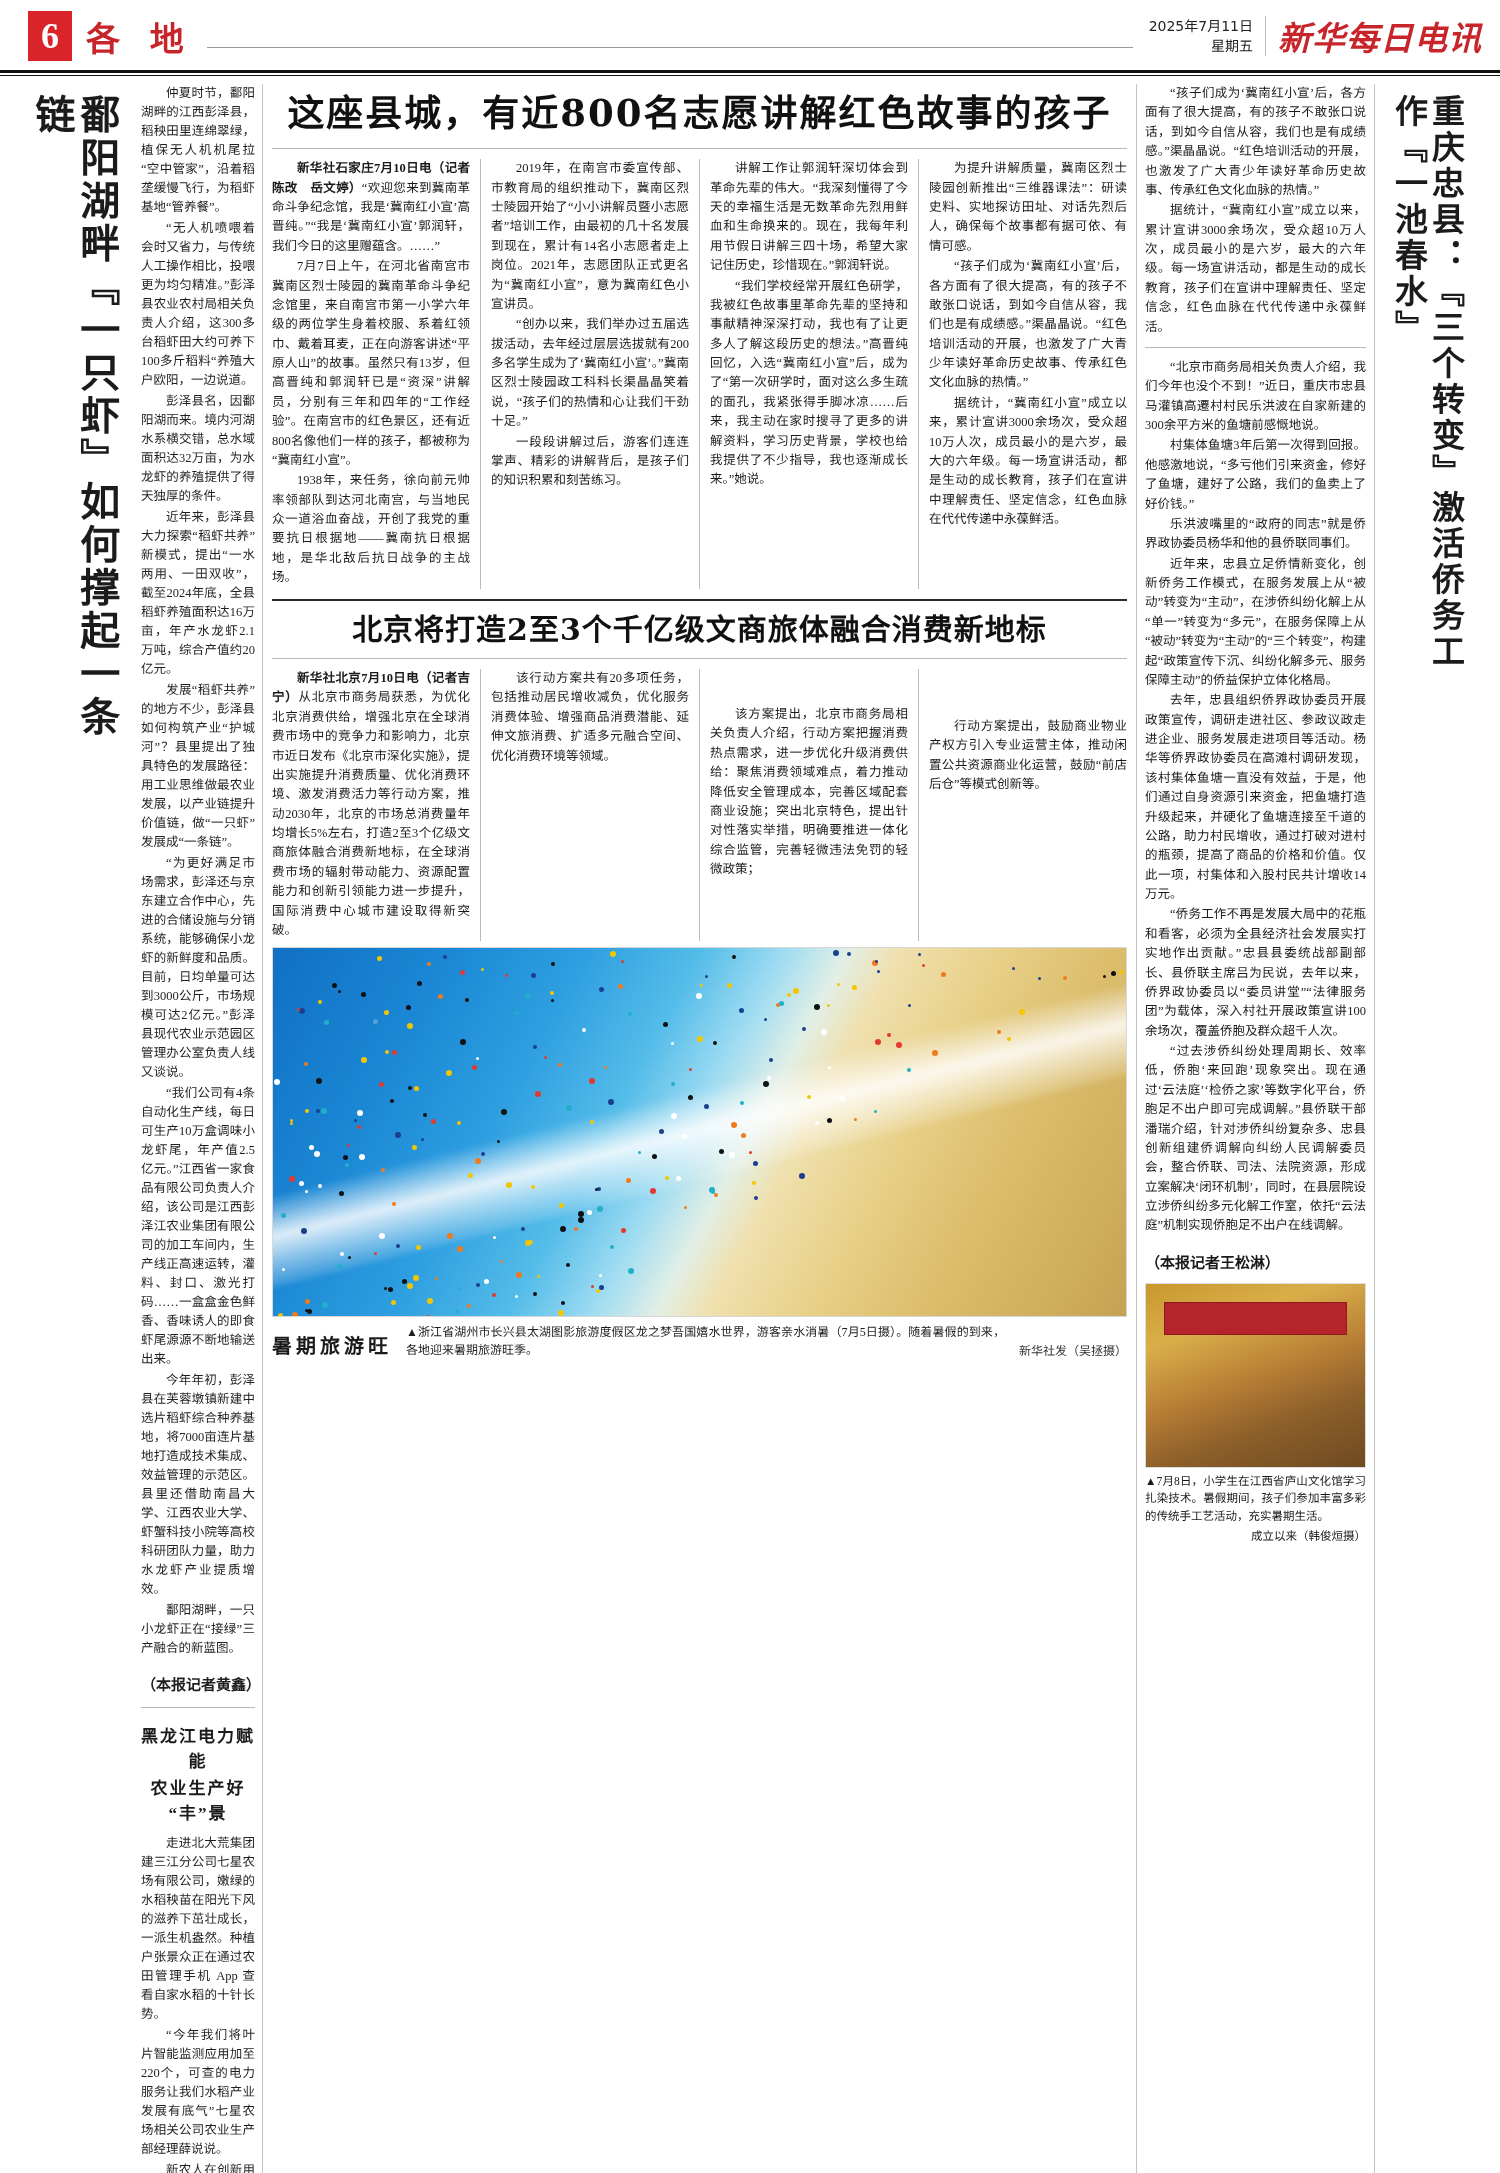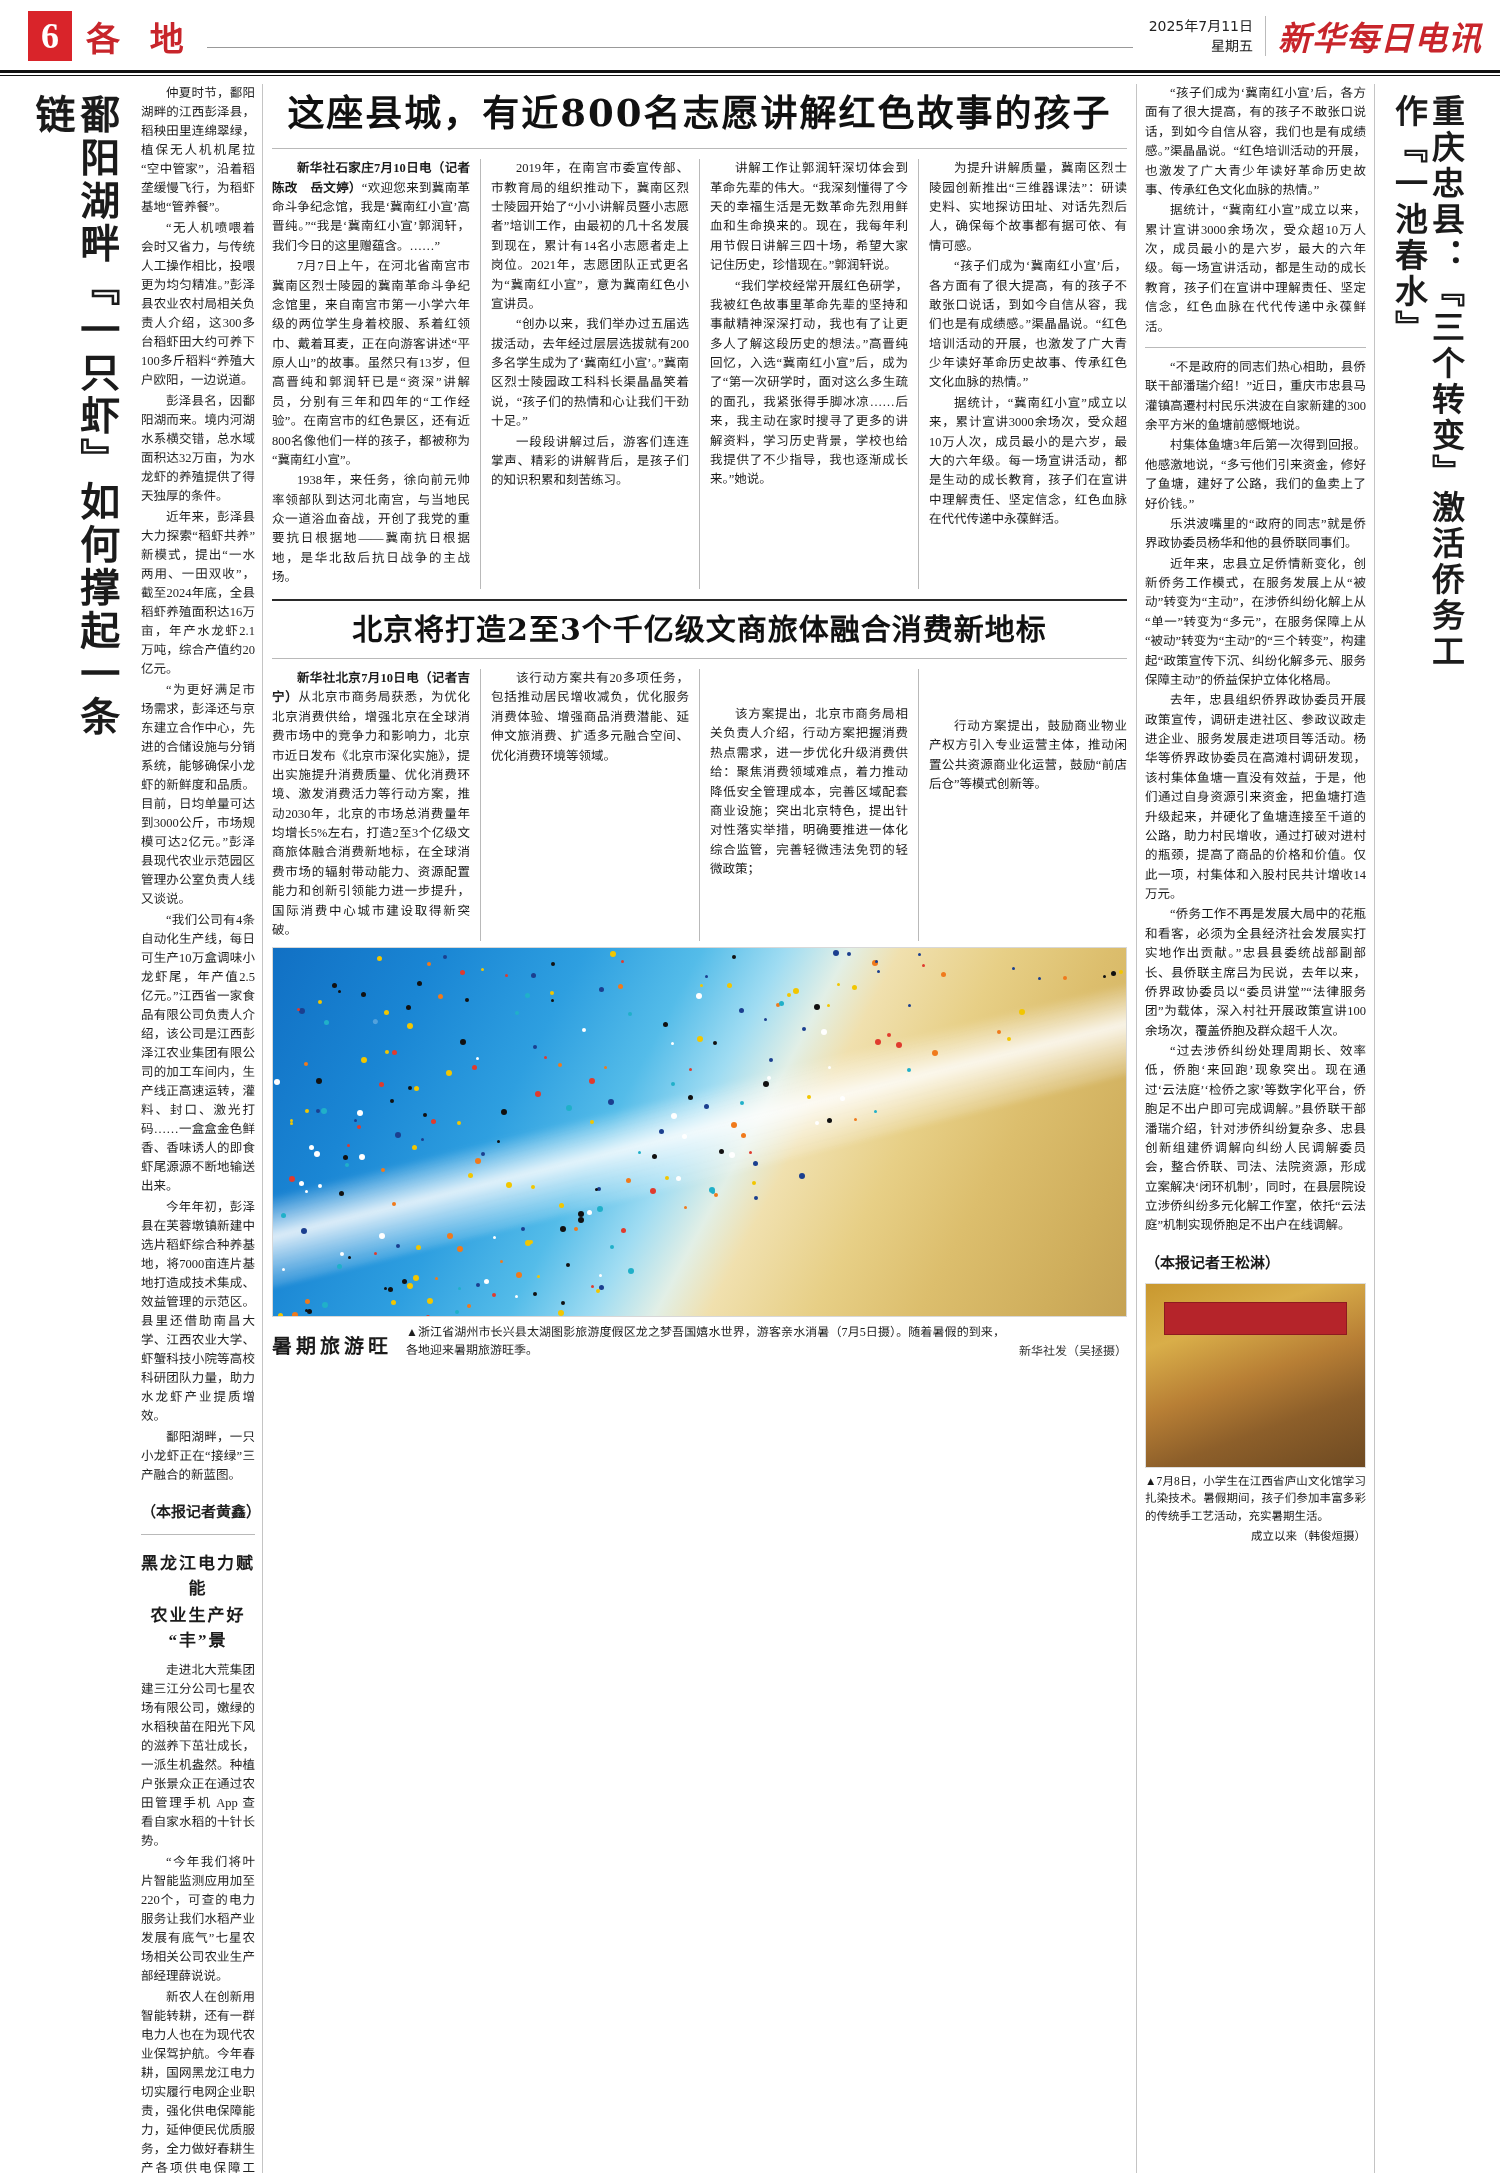--- a/index.html
+++ b/index.html
@@ -165,20 +165,21 @@
       <div class="unit left-rail" style="width:112px;padding-left:0;">
         <div class="vheadline">鄱阳湖畔『一只虾』如何撑起一条链</div>
       </div>
 
       <div class="unit col-narrow" style="border-left:none;">
         <div class="art-col">
           <p>仲夏时节，鄱阳湖畔的江西彭泽县，稻秧田里连绵翠绿，植保无人机机尾拉“空中管家”，沿着稻垄缓慢飞行，为稻虾基地“管养餐”。</p>
           <p>“无人机喷喂着会时又省力，与传统人工操作相比，投喂更为均匀精准。”彭泽县农业农村局相关负责人介绍，这300多台稻虾田大约可养下100多斤稻料“养殖大户欧阳，一边说道。</p>
           <p>彭泽县名，因鄱阳湖而来。境内河湖水系横交错，总水域面积达32万亩，为水龙虾的养殖提供了得天独厚的条件。</p>
           <p>近年来，彭泽县大力探索“稻虾共养”新模式，提出“一水两用、一田双收”，截至2024年底，全县稻虾养殖面积达16万亩，年产水龙虾2.1万吨，综合产值约20亿元。</p>
+          <p>发展“稻虾共养”的地方不少，彭泽县如何构筑产业“护城河”？县里提出了独具特色的发展路径：用工业思维做最农业发展，以产业链提升价值链，做“一只虾”发展成“一条链”。</p>
           <p>“为更好满足市场需求，彭泽还与京东建立合作中心，先进的合储设施与分销系统，能够确保小龙虾的新鲜度和品质。目前，日均单量可达到3000公斤，市场规模可达2亿元。”彭泽县现代农业示范园区管理办公室负责人线又谈说。</p>
           <p>“我们公司有4条自动化生产线，每日可生产10万盒调味小龙虾尾，年产值2.5亿元。”江西省一家食品有限公司负责人介绍，该公司是江西彭泽江农业集团有限公司的加工车间内，生产线正高速运转，灌料、封口、激光打码……一盒盒金色鲜香、香味诱人的即食虾尾源源不断地输送出来。</p>
           <p>今年年初，彭泽县在芙蓉墩镇新建中选片稻虾综合种养基地，将7000亩连片基地打造成技术集成、效益管理的示范区。县里还借助南昌大学、江西农业大学、虾蟹科技小院等高校科研团队力量，助力水龙虾产业提质增效。</p>
           <p>鄱阳湖畔，一只小龙虾正在“接绿”三产融合的新蓝图。</p>
           <div class="byline">（本报记者黄鑫）</div>
         </div>
 
         <div class="hrule"></div>
 
         <div class="kicker">黑龙江电力赋能</div>
@@ -486,21 +487,21 @@
         </div>
       </div>
 
       <div class="unit" style="width:238px;padding:0 8px;">
         <div class="col-text">
           <p>“孩子们成为‘冀南红小宣’后，各方面有了很大提高，有的孩子不敢张口说话，到如今自信从容，我们也是有成绩感。”渠晶晶说。“红色培训活动的开展，也激发了广大青少年读好革命历史故事、传承红色文化血脉的热情。”</p>
           <p>据统计，“冀南红小宣”成立以来，累计宣讲3000余场次，受众超10万人次，成员最小的是六岁，最大的六年级。每一场宣讲活动，都是生动的成长教育，孩子们在宣讲中理解责任、坚定信念，红色血脉在代代传递中永葆鲜活。</p>
         </div>
         <div class="hrule"></div>
         <div class="col-text">
-          <p>“不是政府的同志们热心相助，县侨联干部潘瑞介绍！”近日，重庆市忠县马灌镇高遷村村民乐洪波在自家新建的300余平方米的鱼塘前感慨地说。</p>
+          <p>“北京市商务局相关负责人介绍，我们今年也没个不到！”近日，重庆市忠县马灌镇高遷村村民乐洪波在自家新建的300余平方米的鱼塘前感慨地说。</p>
           <p>村集体鱼塘3年后第一次得到回报。他感激地说，“多亏他们引来资金，修好了鱼塘，建好了公路，我们的鱼卖上了好价钱。”</p>
           <p>乐洪波嘴里的“政府的同志”就是侨界政协委员杨华和他的县侨联同事们。</p>
           <p>近年来，忠县立足侨情新变化，创新侨务工作模式，在服务发展上从“被动”转变为“主动”，在涉侨纠纷化解上从“单一”转变为“多元”，在服务保障上从“被动”转变为“主动”的“三个转变”，构建起“政策宣传下沉、纠纷化解多元、服务保障主动”的侨益保护立体化格局。</p>
           <p>去年，忠县组织侨界政协委员开展政策宣传，调研走进社区、参政议政走进企业、服务发展走进项目等活动。杨华等侨界政协委员在高滩村调研发现，该村集体鱼塘一直没有效益，于是，他们通过自身资源引来资金，把鱼塘打造升级起来，并硬化了鱼塘连接至千道的公路，助力村民增收，通过打破对进村的瓶颈，提高了商品的价格和价值。仅此一项，村集体和入股村民共计增收14万元。</p>
           <p>“侨务工作不再是发展大局中的花瓶和看客，必须为全县经济社会发展实打实地作出贡献。”忠县县委统战部副部长、县侨联主席吕为民说，去年以来，侨界政协委员以“委员讲堂”“法律服务团”为载体，深入村社开展政策宣讲100余场次，覆盖侨胞及群众超千人次。</p>
           <p>“过去涉侨纠纷处理周期长、效率低，侨胞‘来回跑’现象突出。现在通过‘云法庭’‘检侨之家’等数字化平台，侨胞足不出户即可完成调解。”县侨联干部潘瑞介绍，针对涉侨纠纷复杂多、忠县创新组建侨调解向纠纷人民调解委员会，整合侨联、司法、法院资源，形成立案解决‘闭环机制’，同时，在县层院设立涉侨纠纷多元化解工作室，依托“云法庭”机制实现侨胞足不出户在线调解。</p>
           <div class="byline">（本报记者王松淋）</div>
         </div>
 
         <div class="photo-wrap" style="margin-top:8px;">

